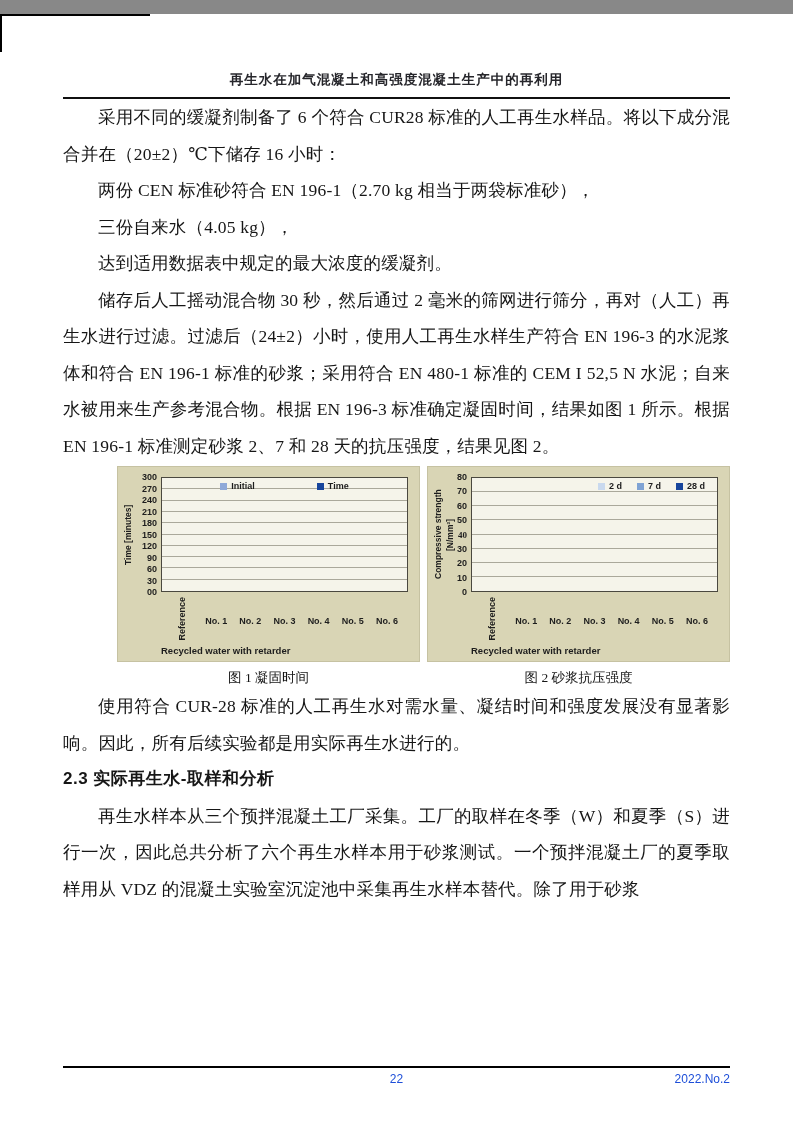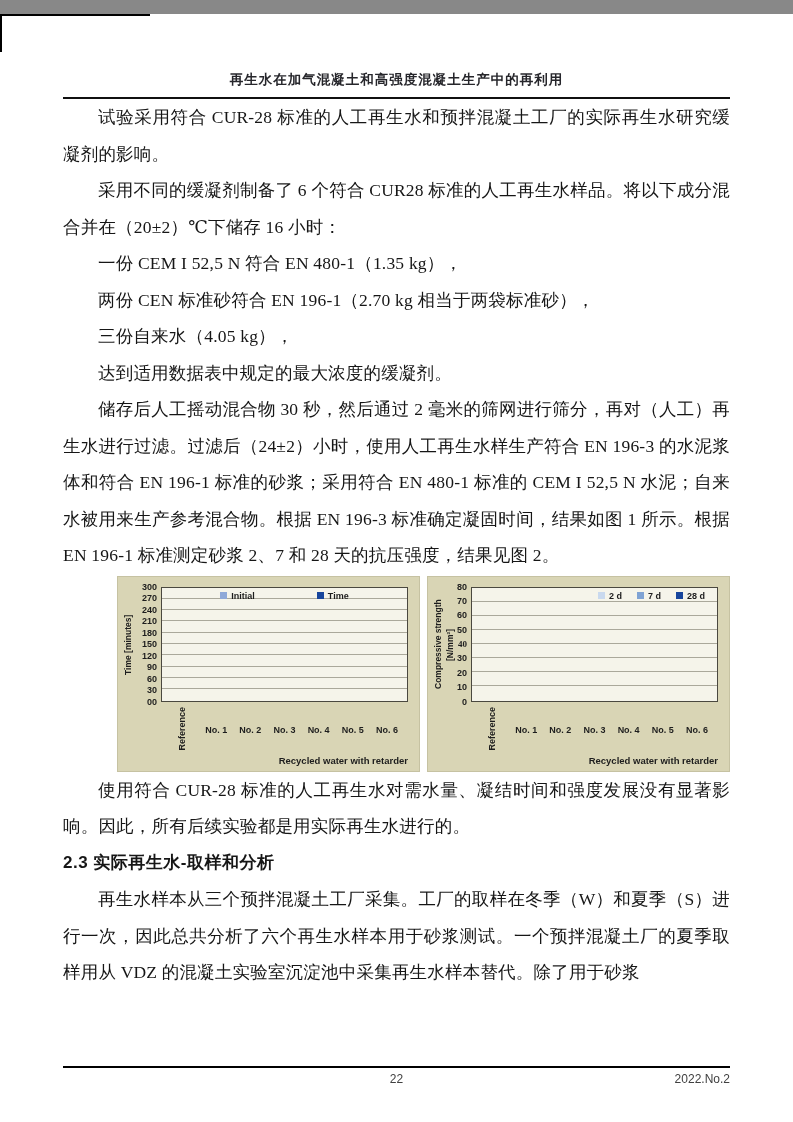--- a/index.html
+++ b/index.html
@@ -62,49 +62,47 @@
   .bar{flex:none;}
   .chartbox[data-chart="0"] .bar{width:11px;}
   .chartbox[data-chart="1"] .bar{width:8px;}
   .cat-row{display:flex;margin-left:44px;width:247px;height:53px;padding:0 4px;box-sizing:border-box;align-items:center;}
   .cat{flex:1;display:flex;justify-content:center;align-items:flex-start;}
   .cat-h{font-size:9px;font-weight:700;margin-top:4px;white-space:nowrap;}
   .cat-rot{
     writing-mode:vertical-rl;transform:rotate(180deg);
     font-size:9px;font-weight:700;line-height:10px;margin-top:1px;
   }
-  .x-title{margin-left:44px;width:247px;text-align:right;font-size:9.5px;font-weight:700;}
+  .x-title{margin-left:44px;width:247px;text-align:left;font-size:9.5px;font-weight:700;}
 
   .captions{display:flex;gap:7px;margin-left:54px;margin-top:6px;}
   .caption{width:303px;text-align:center;font-size:13.5px;line-height:20px;}
 
   
   .footer{position:absolute;left:63px;right:63px;top:1052px;}
   .footer-rule{border:none;border-top:2.5px solid #000;margin:0;}
   .footer-row{
     position:relative;margin-top:4px;font-size:12px;
-    font-family:"Liberation Sans","DejaVu Sans",sans-serif;color:#404040;
+    font-family:"Liberation Sans","DejaVu Sans",sans-serif;color:#1d4ed8;
   }
   .page-number{display:block;text-align:center;}
   .issue-number{position:absolute;right:0;top:0;}
 </style>
 </head>
 <body>
 
 <div class="page">
   <div class="scan-artifact-top"></div>
   <div class="scan-artifact-left"></div>
 
   <div class="content">
     <div class="header-title">再生水在加气混凝土和高强度混凝土生产中的再利用</div>
     <hr class="header-rule">
 
-    <p class="body">试验采用符合 CUR-28 标准的人工再生水和预拌混凝土工厂的实际再生水研究缓凝剂的影响。</p>
     <p class="body">采用不同的缓凝剂制备了 6 个符合 CUR28 标准的人工再生水样品。将以下成分混合并在（20±2）℃下储存 16 小时：</p>
-    <p class="body">一份 CEM I 52,5 N 符合 EN 480-1（1.35 kg），</p>
     <p class="body">两份 CEN 标准砂符合 EN 196-1（2.70 kg 相当于两袋标准砂），</p>
     <p class="body">三份自来水（4.05 kg），</p>
     <p class="body">达到适用数据表中规定的最大浓度的缓凝剂。</p>
     <p class="body">储存后人工摇动混合物 30 秒，然后通过 2 毫米的筛网进行筛分，再对（人工）再生水进行过滤。过滤后（24±2）小时，使用人工再生水样生产符合 EN 196-3 的水泥浆体和符合 EN 196-1 标准的砂浆；采用符合 EN 480-1 标准的 CEM I 52,5 N 水泥；自来水被用来生产参考混合物。根据 EN 196-3 标准确定凝固时间，结果如图 1 所示。根据 EN 196-1 标准测定砂浆 2、7 和 28 天的抗压强度，结果见图 2。</p>
 
     <div class="figures">
       <div class="chartbox" data-chart="0">
           <div class="y-title">Time [minutes]</div>
           <div class="chart-main">
             <div class="y-ticks">
@@ -319,20 +317,24 @@
             <div class="cat">
               <span class="cat-h">No. 5</span>
             </div>
             <div class="cat">
               <span class="cat-h">No. 6</span>
             </div>
           </div>
           <div class="x-title">Recycled water with retarder</div>
         </div>
     </div>
+    <div class="captions">
+      <div class="caption">图 1 凝固时间</div>
+      <div class="caption">图 2 砂浆抗压强度</div>
+    </div>
 
     <p class="body">使用符合 CUR-28 标准的人工再生水对需水量、凝结时间和强度发展没有显著影响。因此，所有后续实验都是用实际再生水进行的。</p>
     <h2 class="sec">2.3 实际再生水-取样和分析</h2>
     <p class="body">再生水样本从三个预拌混凝土工厂采集。工厂的取样在冬季（W）和夏季（S）进行一次，因此总共分析了六个再生水样本用于砂浆测试。一个预拌混凝土厂的夏季取样用从 VDZ 的混凝土实验室沉淀池中采集再生水样本替代。除了用于砂浆</p>
   </div>
 
   <div class="footer">
     <hr class="footer-rule">
     <div class="footer-row">
       <span class="page-number">22</span>

